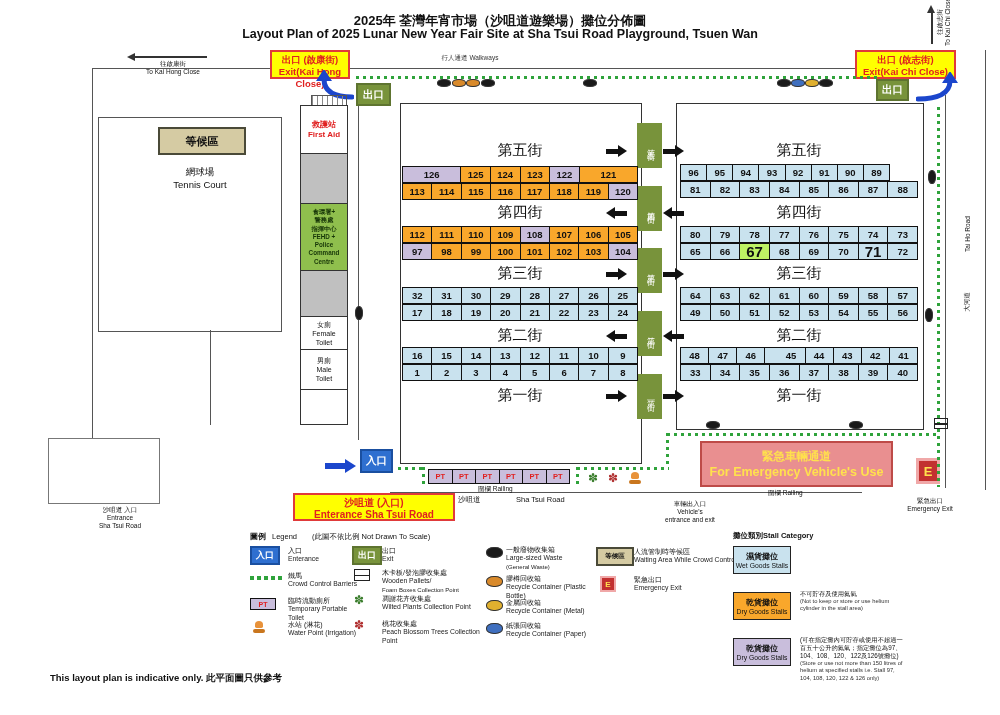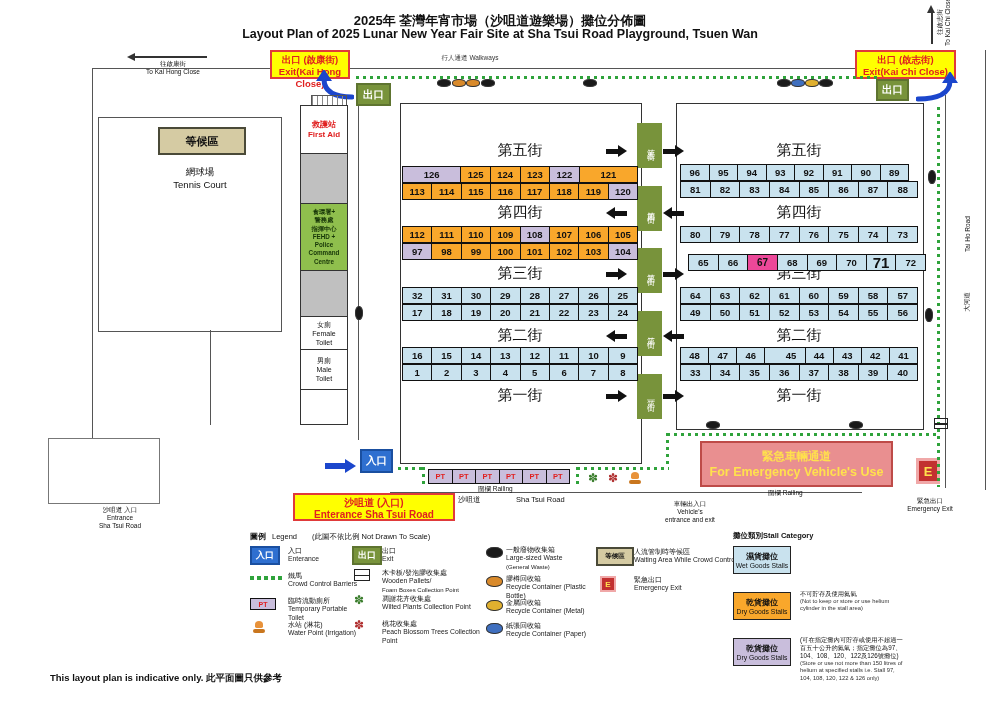--- a/index.html
+++ b/index.html
@@ -312,21 +312,21 @@
     <div style="position: absolute; left: 402px; top: 364px; width: 236px; height: 17px; display: flex;">
       <div style="flex: 1 1 0%; background: rgb(201, 226, 238); border: 1px solid rgb(17, 17, 17); margin-left: 0px; display: flex; align-items: center; justify-content: center; font-weight: bold; font-size: 9.5px; box-sizing: border-box;">1</div>
       <div style="flex: 1 1 0%; background: rgb(201, 226, 238); border: 1px solid rgb(17, 17, 17); margin-left: -1px; display: flex; align-items: center; justify-content: center; font-weight: bold; font-size: 9.5px; box-sizing: border-box;">2</div>
       <div style="flex: 1 1 0%; background: rgb(201, 226, 238); border: 1px solid rgb(17, 17, 17); margin-left: -1px; display: flex; align-items: center; justify-content: center; font-weight: bold; font-size: 9.5px; box-sizing: border-box;">3</div>
       <div style="flex: 1 1 0%; background: rgb(201, 226, 238); border: 1px solid rgb(17, 17, 17); margin-left: -1px; display: flex; align-items: center; justify-content: center; font-weight: bold; font-size: 9.5px; box-sizing: border-box;">4</div>
       <div style="flex: 1 1 0%; background: rgb(201, 226, 238); border: 1px solid rgb(17, 17, 17); margin-left: -1px; display: flex; align-items: center; justify-content: center; font-weight: bold; font-size: 9.5px; box-sizing: border-box;">5</div>
       <div style="flex: 1 1 0%; background: rgb(201, 226, 238); border: 1px solid rgb(17, 17, 17); margin-left: -1px; display: flex; align-items: center; justify-content: center; font-weight: bold; font-size: 9.5px; box-sizing: border-box;">6</div>
       <div style="flex: 1 1 0%; background: rgb(201, 226, 238); border: 1px solid rgb(17, 17, 17); margin-left: -1px; display: flex; align-items: center; justify-content: center; font-weight: bold; font-size: 9.5px; box-sizing: border-box;">7</div>
       <div style="flex: 1 1 0%; background: rgb(201, 226, 238); border: 1px solid rgb(17, 17, 17); margin-left: -1px; display: flex; align-items: center; justify-content: center; font-weight: bold; font-size: 9.5px; box-sizing: border-box;">8</div>
     </div>
-    <div style="position: absolute; left: 680px; top: 164px; width: 229px; height: 17px; display: flex;">
+    <div style="position: absolute; left: 680px; top: 164px; width: 210px; height: 17px; display: flex;">
       <div style="flex: 1 1 0%; background: rgb(201, 226, 238); border: 1px solid rgb(17, 17, 17); margin-left: 0px; display: flex; align-items: center; justify-content: center; font-weight: bold; font-size: 9.5px; box-sizing: border-box;">96</div>
       <div style="flex: 1 1 0%; background: rgb(201, 226, 238); border: 1px solid rgb(17, 17, 17); margin-left: -1px; display: flex; align-items: center; justify-content: center; font-weight: bold; font-size: 9.5px; box-sizing: border-box;">95</div>
       <div style="flex: 1 1 0%; background: rgb(201, 226, 238); border: 1px solid rgb(17, 17, 17); margin-left: -1px; display: flex; align-items: center; justify-content: center; font-weight: bold; font-size: 9.5px; box-sizing: border-box;">94</div>
       <div style="flex: 1 1 0%; background: rgb(201, 226, 238); border: 1px solid rgb(17, 17, 17); margin-left: -1px; display: flex; align-items: center; justify-content: center; font-weight: bold; font-size: 9.5px; box-sizing: border-box;">93</div>
       <div style="flex: 1 1 0%; background: rgb(201, 226, 238); border: 1px solid rgb(17, 17, 17); margin-left: -1px; display: flex; align-items: center; justify-content: center; font-weight: bold; font-size: 9.5px; box-sizing: border-box;">92</div>
       <div style="flex: 1 1 0%; background: rgb(201, 226, 238); border: 1px solid rgb(17, 17, 17); margin-left: -1px; display: flex; align-items: center; justify-content: center; font-weight: bold; font-size: 9.5px; box-sizing: border-box;">91</div>
       <div style="flex: 1 1 0%; background: rgb(201, 226, 238); border: 1px solid rgb(17, 17, 17); margin-left: -1px; display: flex; align-items: center; justify-content: center; font-weight: bold; font-size: 9.5px; box-sizing: border-box;">90</div>
       <div style="flex: 1 1 0%; background: rgb(201, 226, 238); border: 1px solid rgb(17, 17, 17); margin-left: -1px; display: flex; align-items: center; justify-content: center; font-weight: bold; font-size: 9.5px; box-sizing: border-box;">89</div>
     </div>
     <div style="position: absolute; left: 680px; top: 181px; width: 238px; height: 17px; display: flex;">
@@ -342,24 +342,24 @@
     <div style="position: absolute; left: 680px; top: 226px; width: 238px; height: 17px; display: flex;">
       <div style="flex: 1 1 0%; background: rgb(201, 226, 238); border: 1px solid rgb(17, 17, 17); margin-left: 0px; display: flex; align-items: center; justify-content: center; font-weight: bold; font-size: 9.5px; box-sizing: border-box;">80</div>
       <div style="flex: 1 1 0%; background: rgb(201, 226, 238); border: 1px solid rgb(17, 17, 17); margin-left: -1px; display: flex; align-items: center; justify-content: center; font-weight: bold; font-size: 9.5px; box-sizing: border-box;">79</div>
       <div style="flex: 1 1 0%; background: rgb(201, 226, 238); border: 1px solid rgb(17, 17, 17); margin-left: -1px; display: flex; align-items: center; justify-content: center; font-weight: bold; font-size: 9.5px; box-sizing: border-box;">78</div>
       <div style="flex: 1 1 0%; background: rgb(201, 226, 238); border: 1px solid rgb(17, 17, 17); margin-left: -1px; display: flex; align-items: center; justify-content: center; font-weight: bold; font-size: 9.5px; box-sizing: border-box;">77</div>
       <div style="flex: 1 1 0%; background: rgb(201, 226, 238); border: 1px solid rgb(17, 17, 17); margin-left: -1px; display: flex; align-items: center; justify-content: center; font-weight: bold; font-size: 9.5px; box-sizing: border-box;">76</div>
       <div style="flex: 1 1 0%; background: rgb(201, 226, 238); border: 1px solid rgb(17, 17, 17); margin-left: -1px; display: flex; align-items: center; justify-content: center; font-weight: bold; font-size: 9.5px; box-sizing: border-box;">75</div>
       <div style="flex: 1 1 0%; background: rgb(201, 226, 238); border: 1px solid rgb(17, 17, 17); margin-left: -1px; display: flex; align-items: center; justify-content: center; font-weight: bold; font-size: 9.5px; box-sizing: border-box;">74</div>
       <div style="flex: 1 1 0%; background: rgb(201, 226, 238); border: 1px solid rgb(17, 17, 17); margin-left: -1px; display: flex; align-items: center; justify-content: center; font-weight: bold; font-size: 9.5px; box-sizing: border-box;">73</div>
     </div>
-    <div style="position: absolute; left: 680px; top: 254px; width: 238px; height: 17px; display: flex; margin-left: 8px;">
+    <div style="position: absolute; left: 680px; top: 243px; width: 238px; height: 17px; display: flex;">
       <div style="flex: 1 1 0%; background: rgb(201, 226, 238); border: 1px solid rgb(17, 17, 17); margin-left: 0px; display: flex; align-items: center; justify-content: center; font-weight: bold; font-size: 9.5px; box-sizing: border-box;">65</div>
       <div style="flex: 1 1 0%; background: rgb(201, 226, 238); border: 1px solid rgb(17, 17, 17); margin-left: -1px; display: flex; align-items: center; justify-content: center; font-weight: bold; font-size: 9.5px; box-sizing: border-box;">66</div>
-      <div style="flex: 1 1 0%; background: #ec4899; border: 1px solid rgb(17, 17, 17); margin-left: -1px; display: flex; align-items: center; justify-content: center; font-weight: bold; font-size: 10px; box-sizing: border-box;">67</div>
+      <div style="flex: 1 1 0%; background: #bef264; border: 1px solid rgb(17, 17, 17); margin-left: -1px; display: flex; align-items: center; justify-content: center; font-weight: bold; font-size: 15px; box-sizing: border-box;">67</div>
       <div style="flex: 1 1 0%; background: rgb(201, 226, 238); border: 1px solid rgb(17, 17, 17); margin-left: -1px; display: flex; align-items: center; justify-content: center; font-weight: bold; font-size: 9.5px; box-sizing: border-box;">68</div>
       <div style="flex: 1 1 0%; background: rgb(201, 226, 238); border: 1px solid rgb(17, 17, 17); margin-left: -1px; display: flex; align-items: center; justify-content: center; font-weight: bold; font-size: 9.5px; box-sizing: border-box;">69</div>
       <div style="flex: 1 1 0%; background: rgb(201, 226, 238); border: 1px solid rgb(17, 17, 17); margin-left: -1px; display: flex; align-items: center; justify-content: center; font-weight: bold; font-size: 9.5px; box-sizing: border-box;">70</div>
       <div style="flex: 1 1 0%; background: rgb(201, 226, 238); border: 1px solid rgb(17, 17, 17); margin-left: -1px; display: flex; align-items: center; justify-content: center; font-weight: bold; font-size: 15px; box-sizing: border-box;">71</div>
       <div style="flex: 1 1 0%; background: rgb(201, 226, 238); border: 1px solid rgb(17, 17, 17); margin-left: -1px; display: flex; align-items: center; justify-content: center; font-weight: bold; font-size: 9.5px; box-sizing: border-box;">72</div>
     </div>
     <div style="position: absolute; left: 680px; top: 287px; width: 238px; height: 17px; display: flex;">
       <div style="flex: 1 1 0%; background: rgb(201, 226, 238); border: 1px solid rgb(17, 17, 17); margin-left: 0px; display: flex; align-items: center; justify-content: center; font-weight: bold; font-size: 9.5px; box-sizing: border-box;">64</div>
       <div style="flex: 1 1 0%; background: rgb(201, 226, 238); border: 1px solid rgb(17, 17, 17); margin-left: -1px; display: flex; align-items: center; justify-content: center; font-weight: bold; font-size: 9.5px; box-sizing: border-box;">63</div>
       <div style="flex: 1 1 0%; background: rgb(201, 226, 238); border: 1px solid rgb(17, 17, 17); margin-left: -1px; display: flex; align-items: center; justify-content: center; font-weight: bold; font-size: 9.5px; box-sizing: border-box;">62</div>

